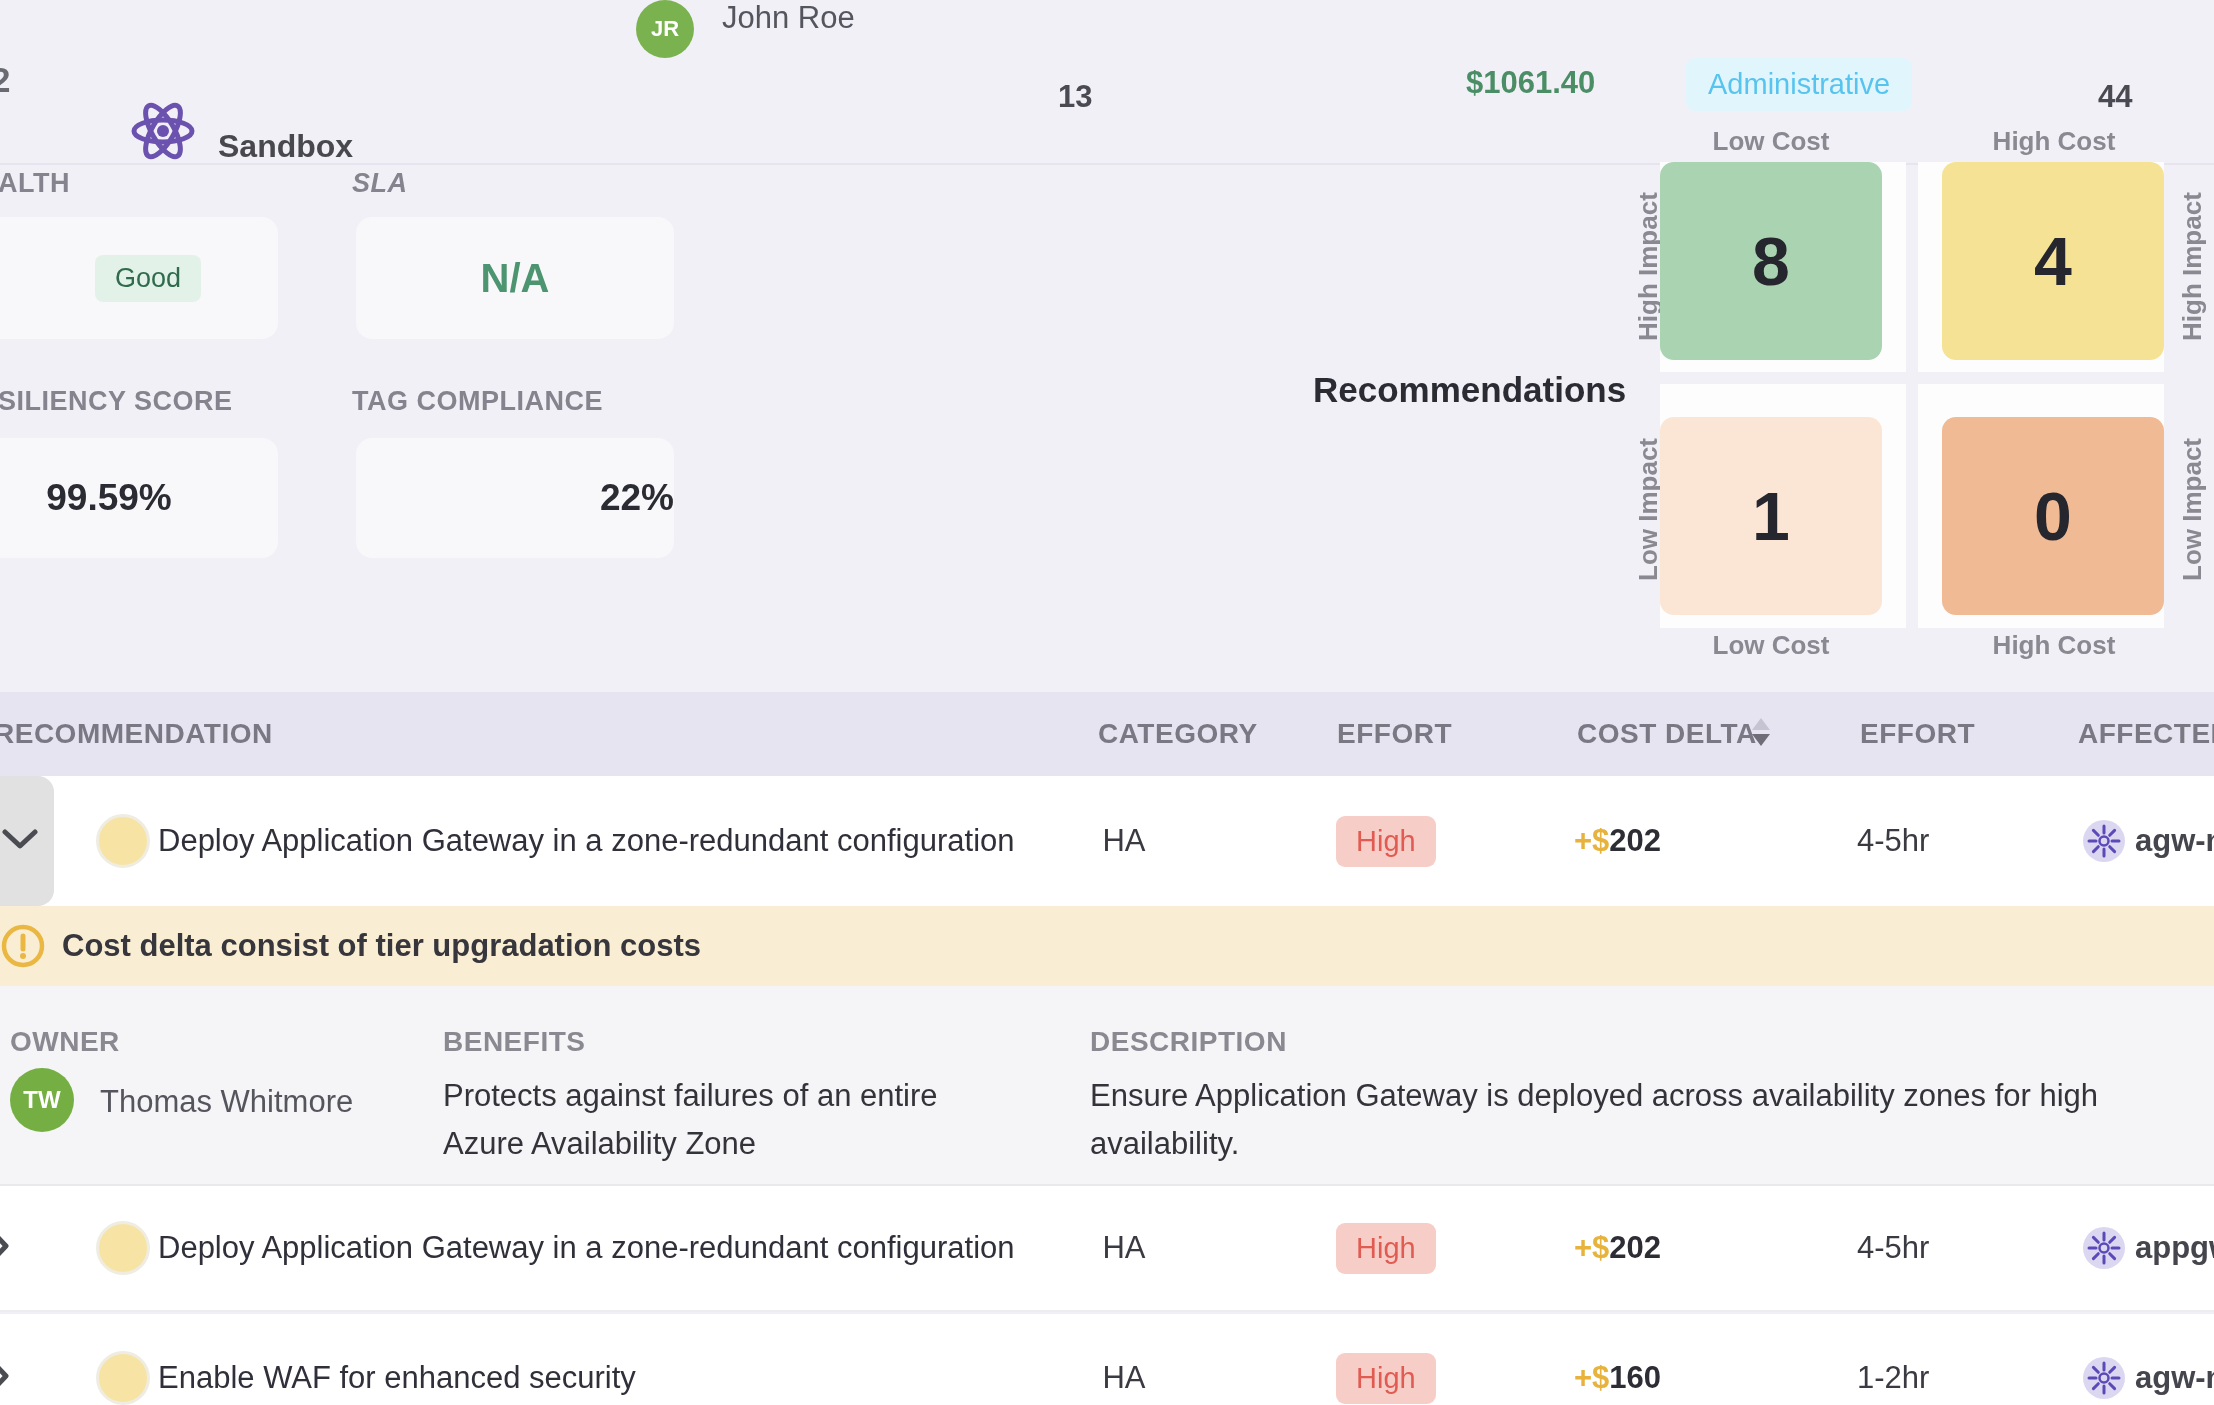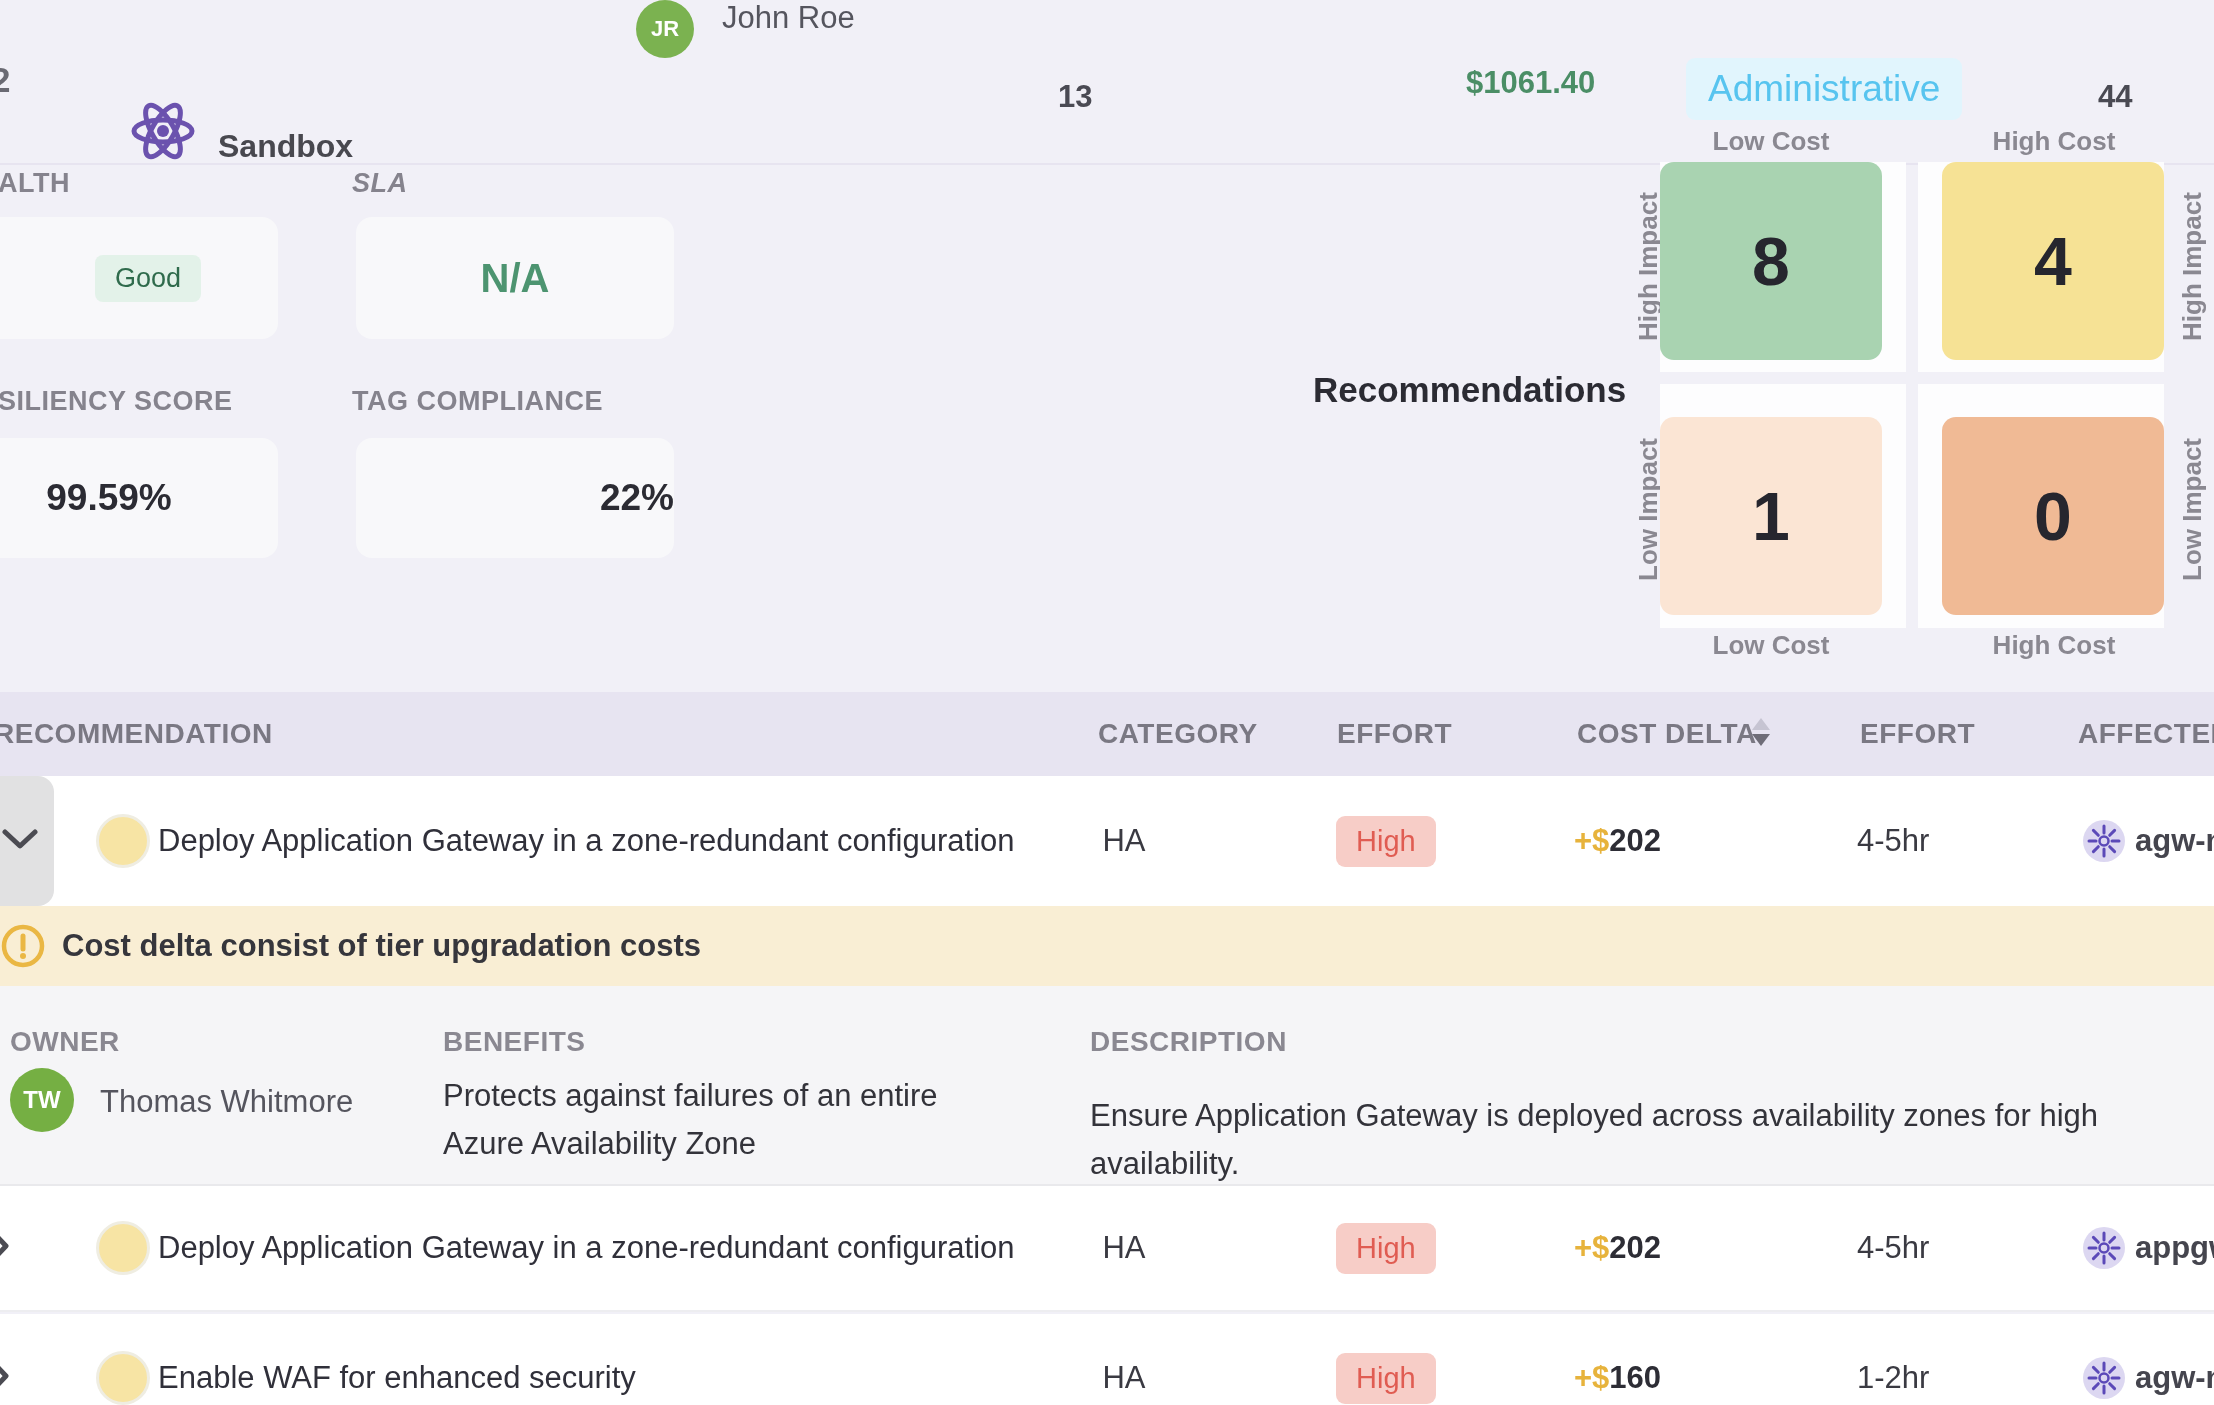--- a/index.html
+++ b/index.html
@@ -16,21 +16,21 @@
   .brand { position:absolute; left:130px; top:0; height:165px; display:flex; align-items:flex-end; gap:22px; }
   .brand-name { font-size:32px; font-weight:bold; color:#48484f; }
   .userchip { position:absolute; left:636px; top:0; height:165px; display:flex; align-items:flex-start; gap:28px; }
   .avatar { border-radius:50%; display:flex; align-items:center; justify-content:center; color:#fff; font-weight:bold; }
   .avatar.jr { width:58px; height:58px; background:#7bb250; font-size:22px; }
   .user-name { font-size:31px; color:#55555e; }
   .tb-num { position:absolute; top:14px; height:165px; display:flex; align-items:center; font-size:31px; font-weight:bold; color:#4a4a53; }
   .n13 { left:1058px; }
   .n44 { left:2098px; }
   .tb-cost { position:absolute; left:1466px; top:0; height:165px; display:flex; align-items:center; font-size:31px; font-weight:bold; color:#4b8e66; }
-  .admin-badge { position:absolute; left:1686px; top:58px; padding:10px 22px; background:#e1f5fd; color:#57c4ef; font-size:37px; border-radius:9px; }
+  .admin-badge { position:absolute; left:1686px; top:58px; padding:10px 22px; background:#e1f5fd; color:#57c4ef; font-size:29px; border-radius:9px; }
 
   
   .stat-label { position:absolute; font-size:27px; font-weight:bold; color:#85838d; letter-spacing:.5px; }
   .card { position:absolute; background:#f8f8fa; border-radius:16px; display:flex; align-items:center; justify-content:center; }
   .card.c1 { left:-60px; top:217px; width:338px; height:122px; }
   .card.c2 { left:356px; top:217px; width:318px; height:122px; }
   .card.c3 { left:-60px; top:438px; width:338px; height:120px; }
   .card.c4 { left:356px; top:438px; width:318px; height:120px;justify-content:flex-end; }
   .good-badge { background:#e3f2e9; color:#2f6b4c; font-size:27px; padding:8px 20px; border-radius:8px; margin-left:78px; }
   .na-value { font-size:40px; font-weight:bold; color:#4d9470; }
@@ -87,21 +87,21 @@
   .notice-text { margin-left:62px; font-size:31px; font-weight:bold; color:#36363c; }
   .warn-icon { position:absolute; left:0; top:17px; }
 
   
   .detail { position:absolute; left:0; top:986px; width:2214px; height:200px; background:#f5f5f7; border-bottom:2px solid #e9e9ec; }
   .d-label { position:absolute; top:40px; font-size:28px; font-weight:bold; color:#8a8891; letter-spacing:.5px; }
   .avatar.tw { position:absolute; left:10px; top:82px; width:64px; height:64px; background:#75af43; font-size:24px; }
   .owner-name { position:absolute; left:100px; top:98px; font-size:31px; color:#55555e; }
   .d-text { position:absolute; top:86px; font-size:31px; color:#33333a; line-height:48px; }
   .benefits-text { left:443px; width:560px; }
-  .desc-text { left:1090px; width:1090px;margin-top:20px; }
+  .desc-text { left:1090px; width:1090px; }
 </style>
 </head>
 <body>
 
 <div id="app">
 
   <div class="topbar">
     <div class="partial-num">2</div>
 
     <div class="brand">

